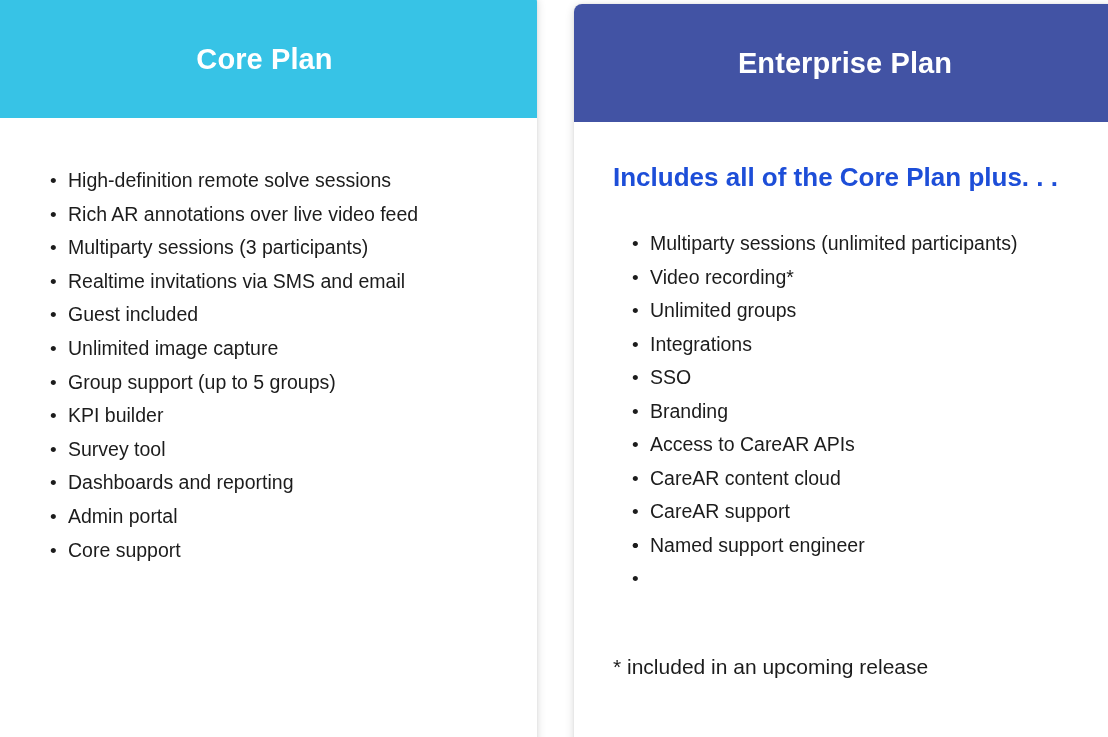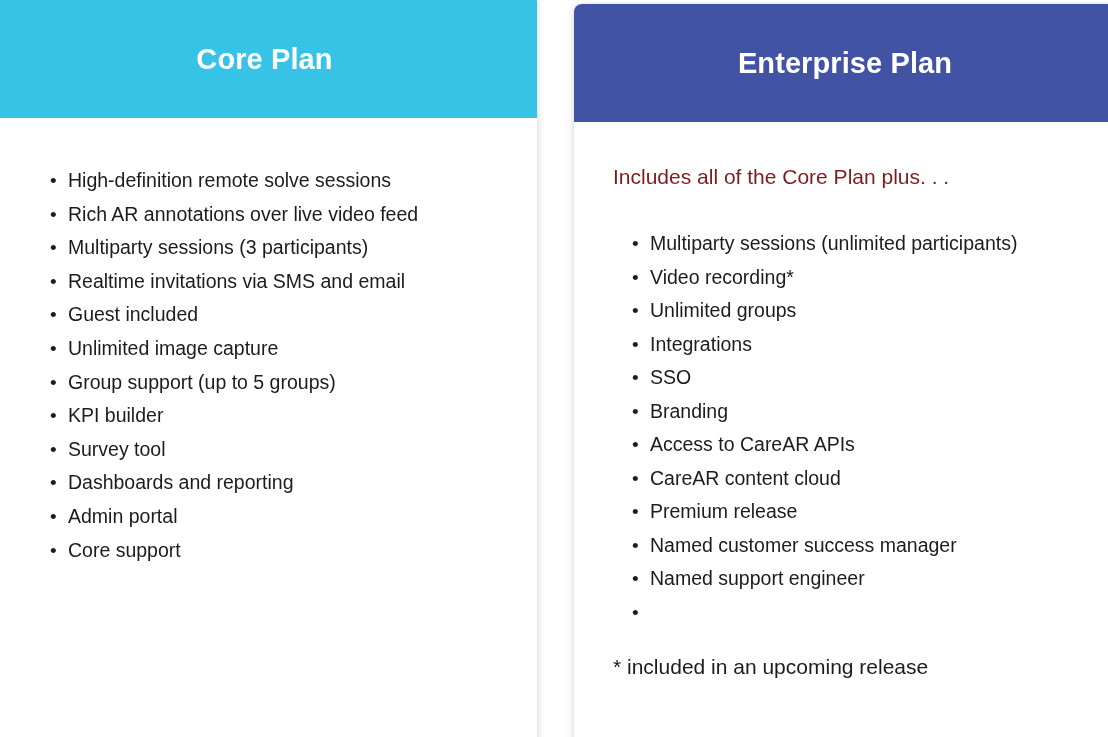--- a/index.html
+++ b/index.html
@@ -106,23 +106,23 @@
   }
   .core-list-zone .feature-item {
     line-height: 33.6px;
   }
 
   
   .ent-intro {
     position: absolute;
     left: 613px;
     top: 164px;
-    font-size: 21px;
-    font-weight: normal;
-    color: #7f1d1d;
+    font-size: 26px;
+    font-weight: bold;
+    color: #1d4ed8;
     line-height: 26px;
     white-space: nowrap;
   }
   .ent-list-zone {
     position: absolute;
     left: 629px;
     top: 227px;
   }
   .ent-list-zone .feature-item {
     line-height: 33.5px;
@@ -175,21 +175,21 @@
 
   <ul class="feature-list ent-list-zone" id="ent-list">
       <li class="feature-item"><span class="bullet">•</span><span>Multiparty sessions (unlimited participants)</span></li>
       <li class="feature-item"><span class="bullet">•</span><span>Video recording*</span></li>
       <li class="feature-item"><span class="bullet">•</span><span>Unlimited groups</span></li>
       <li class="feature-item"><span class="bullet">•</span><span>Integrations</span></li>
       <li class="feature-item"><span class="bullet">•</span><span>SSO</span></li>
       <li class="feature-item"><span class="bullet">•</span><span>Branding</span></li>
       <li class="feature-item"><span class="bullet">•</span><span>Access to CareAR APIs</span></li>
       <li class="feature-item"><span class="bullet">•</span><span>CareAR content cloud</span></li>
-      <li class="feature-item"><span class="bullet">•</span><span>Premium release</span></li>
-      <li class="feature-item"><span class="bullet">•</span><span>Named customer success manager</span></li>
+      <li class="feature-item"><span class="bullet">•</span><span>CareAR support</span></li>
+      <li class="feature-item"><span class="bullet">•</span></li>
       <li class="feature-item"><span class="bullet">•</span><span>Named support engineer</span></li>
       <li class="feature-item"><span class="bullet">•</span></li>
     </ul>
 
   <div class="ent-footnote">* included in an upcoming release</div>
 
 </div>
 
 </body></html>

